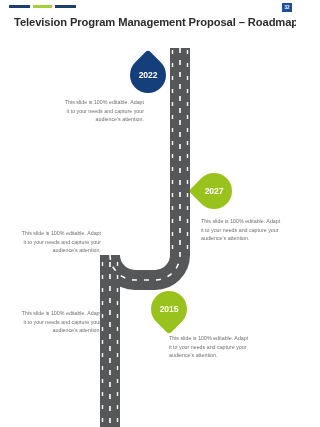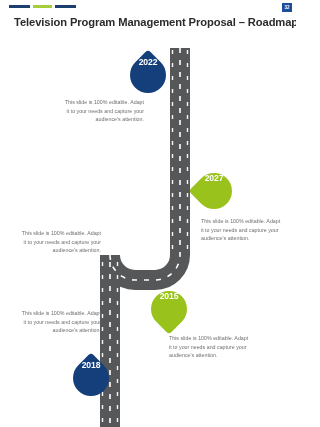--- a/index.html
+++ b/index.html
@@ -42,21 +42,21 @@
     white-space:nowrap;
   }
 
   
   .road-layer{position:absolute;left:0;top:0;width:296px;height:427px;}
 
   
   .marker{
     position:absolute;
     width:36px;height:36px;
-    display:flex;justify-content:center;
+    display:flex;align-items:center;justify-content:center;
     font-size:8.6px;font-weight:700;color:#ffffff;
     letter-spacing:-0.1px;
   }
   .marker span{position:relative;z-index:2;}
   .marker .blob{position:absolute;inset:0;z-index:1;}
 
   .navy .blob{background:#153f7a;}
   .green .blob{background:#9ac21c;}
 
   
@@ -116,24 +116,20 @@
     <div class="blob"></div>
     <span>2027</span>
   </div>
 
 
   <div class="marker green point-up" style="left:151px;top:291px;">
     <div class="blob"></div>
     <span>2015</span>
   </div>
 
-  <div class="marker navy point-right" style="left:73px;top:360px;">
-    <div class="blob"></div>
-    <span>2018</span>
-  </div>
 
   <div class="txt right" style="left:64px;top:98px;width:80px;">This slide is 100% editable. Adapt it to your needs and capture your audience's attention.</div>
 
   <div class="txt left" style="left:201px;top:217px;width:82px;">This slide is 100% editable. Adapt it to your needs and capture your audience's attention.</div>
 
   <div class="txt right" style="left:21px;top:229px;width:80px;">This slide is 100% editable. Adapt it to your needs and capture your audience's attention.</div>
 
   <div class="txt left" style="left:169px;top:334px;width:82px;">This slide is 100% editable. Adapt it to your needs and capture your audience's attention.</div>
 
   <div class="txt right" style="left:21px;top:309px;width:80px;">This slide is 100% editable. Adapt it to your needs and capture your audience's attention.</div>

